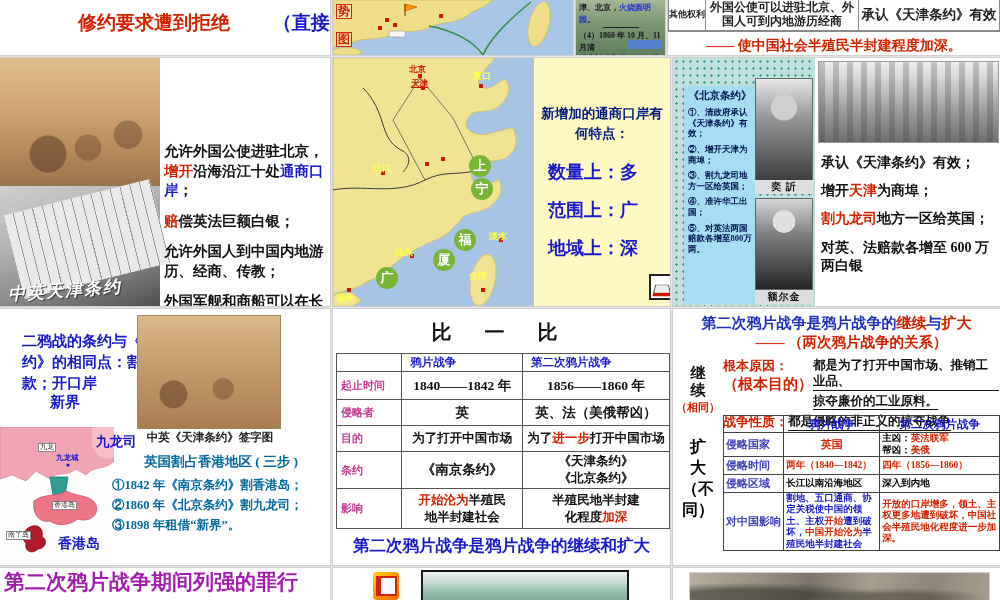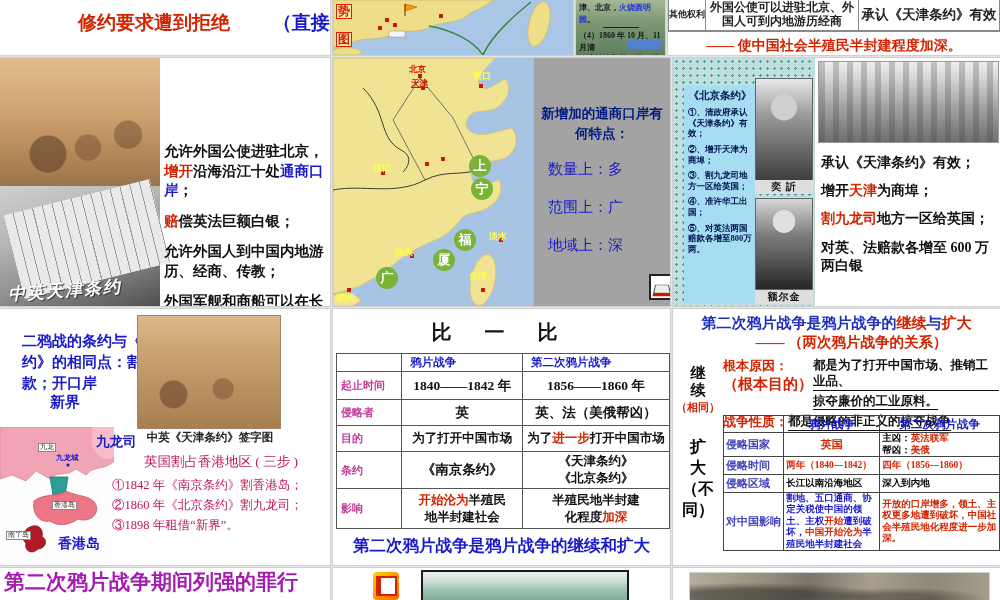--- a/index.html
+++ b/index.html
@@ -48,24 +48,24 @@
     letter-spacing:2px;transform:rotate(-4deg);font-style:italic;text-shadow:1px 1px 1px #333;}
   .sE-text{position:absolute;left:164px;top:84px;width:164px;font-size:14.5px;font-weight:bold;
     line-height:1.35;color:#111;}
   .sE-text p{margin:0 0 11px 0;}
   
   .sF-mapwrap{position:absolute;left:0;top:0;width:201px;height:248px;background:#a8c4e4;}
   .sF-lbl{position:absolute;font-size:9px;font-weight:bold;white-space:nowrap;}
   .sF-y{color:#ffff4d;} .sF-red{color:#cc1a00;font-size:8.5px;}
   .sF-port{position:absolute;width:22px;height:22px;border-radius:50%;background:#7ab437;
     color:#fff;font-size:13px;font-weight:bold;display:flex;align-items:center;justify-content:center;}
-  .sF-panel{position:absolute;left:201px;top:0;width:148px;height:248px;background:#a3a3a3;}
+  .sF-panel{position:absolute;left:201px;top:0;width:148px;height:248px;background:#fef9c3;}
   .sF-q{position:absolute;left:6px;top:46px;width:124px;text-align:center;font-size:13.5px;
     font-weight:bold;color:#001a80;line-height:1.5;}
-  .sF-pt{position:absolute;left:14px;font-size:15px;font-weight:normal;color:#1a1acc;white-space:nowrap;}
+  .sF-pt{position:absolute;left:14px;font-size:18px;font-weight:bold;color:#1a1acc;white-space:nowrap;}
   .sF-book{position:absolute;right:7px;bottom:6px;width:22px;height:22px;background:#fff;
     border:2px solid #222;display:flex;align-items:flex-end;justify-content:center;}
   .sF-bookpg{width:14px;height:9px;background:#eee;border:1px solid #444;
     border-bottom:3px solid #cc1a00;transform:perspective(20px) rotateX(30deg);margin-bottom:2px;}
   
   .sG-strip{position:absolute;left:0;top:0;width:142px;height:248px;background:#bfe0dd;
     background-image:radial-gradient(circle,#4a9e9a 1px,transparent 1.4px);background-size:7px 7px;}
   .sG-box{position:absolute;left:11px;top:28px;width:64px;height:212px;background:#a6ddf2;
     padding:3px 4px;color:#00124d;font-weight:bold;}
   .sG-box-title{text-align:center;font-size:10.5px;margin-bottom:4px;}
@@ -93,21 +93,21 @@
       radial-gradient(circle at 60% 65%, rgba(120,80,50,.5) 0 9%, transparent 10%),
       linear-gradient(180deg,#dcb88a 0%,#c79e6d 40%,#a87e51 100%);border:1px solid #a08560;}
   .sH-cap{position:absolute;left:110px;top:121px;width:200px;text-align:center;font-size:11.5px;
     font-weight:bold;color:#222;}
   .sH-map{position:absolute;left:0;top:118px;width:114px;height:164px;background:#7dd3fc;}
   .sH-boxlbl{position:absolute;font-size:7px;color:#333;background:#fff;border:1px solid #888;
     line-height:1;padding:0 1px;white-space:nowrap;}
   .sH-jlc{position:absolute;font-size:7.5px;color:#1a1acc;font-weight:bold;white-space:nowrap;}
   .sH-hkbig{position:absolute;left:58px;top:108px;font-size:14px;font-weight:bold;color:#1a1acc;}
   .sH-jls{position:absolute;left:96px;top:124px;font-size:13.5px;font-weight:bold;color:#1a1acc;}
-  .sH-steps{position:absolute;left:112px;top:144px;width:218px;color:#be185d;font-weight:normal;}
+  .sH-steps{position:absolute;left:112px;top:144px;width:218px;color:#0369a1;font-weight:bold;}
   .sH-steps-title{text-align:center;font-size:13.5px;margin-bottom:4px;}
   .sH-step{font-size:12.5px;line-height:1.6;white-space:nowrap;}
   
   .sI-title{position:absolute;left:0;top:10px;width:100%;text-align:center;font-size:20px;
     font-weight:bold;letter-spacing:14px;color:#111;}
   .sI-table{position:absolute;left:3px;top:44px;border-collapse:collapse;}
   .sI-table td{border:1px solid #555;text-align:center;font-weight:bold;padding:1px 2px;}
   .sI-lc{width:60px;font-size:11px;color:#c23a94;text-align:left !important;padding-left:4px !important;}
   .sI-h{font-size:11.5px;color:#1a1acc;text-align:left !important;padding-left:8px !important;}
   .sI-v{font-size:13.5px;color:#111;}

